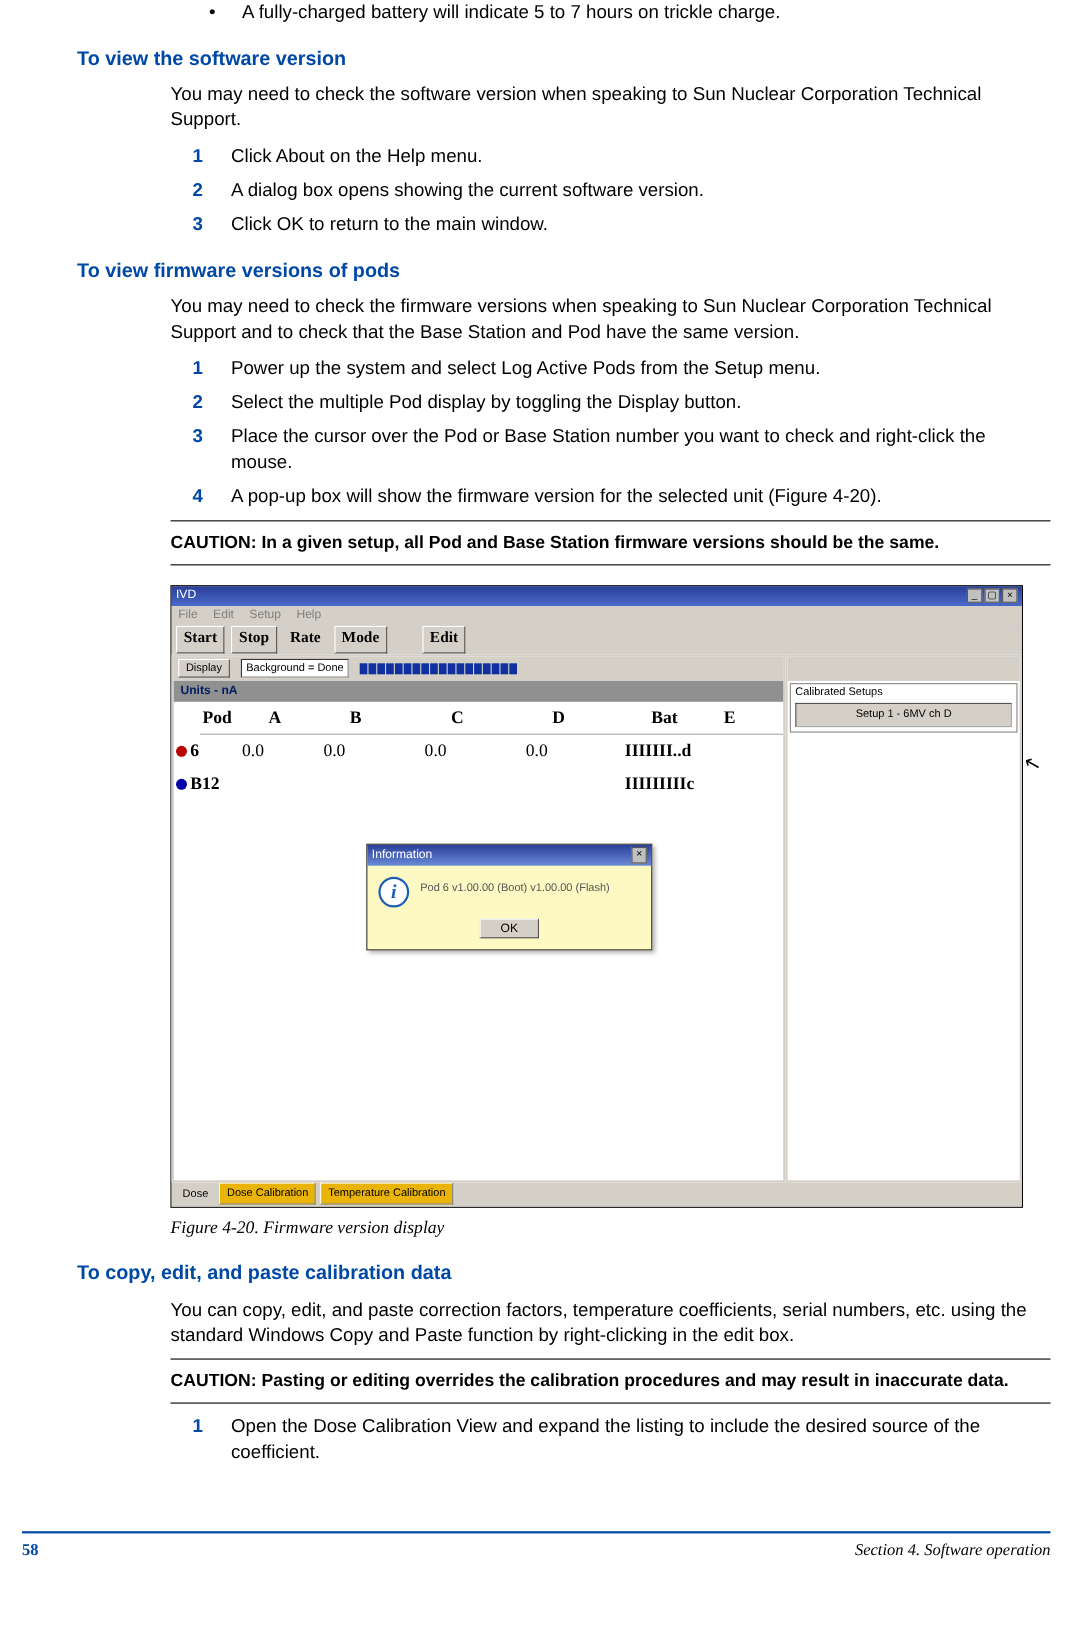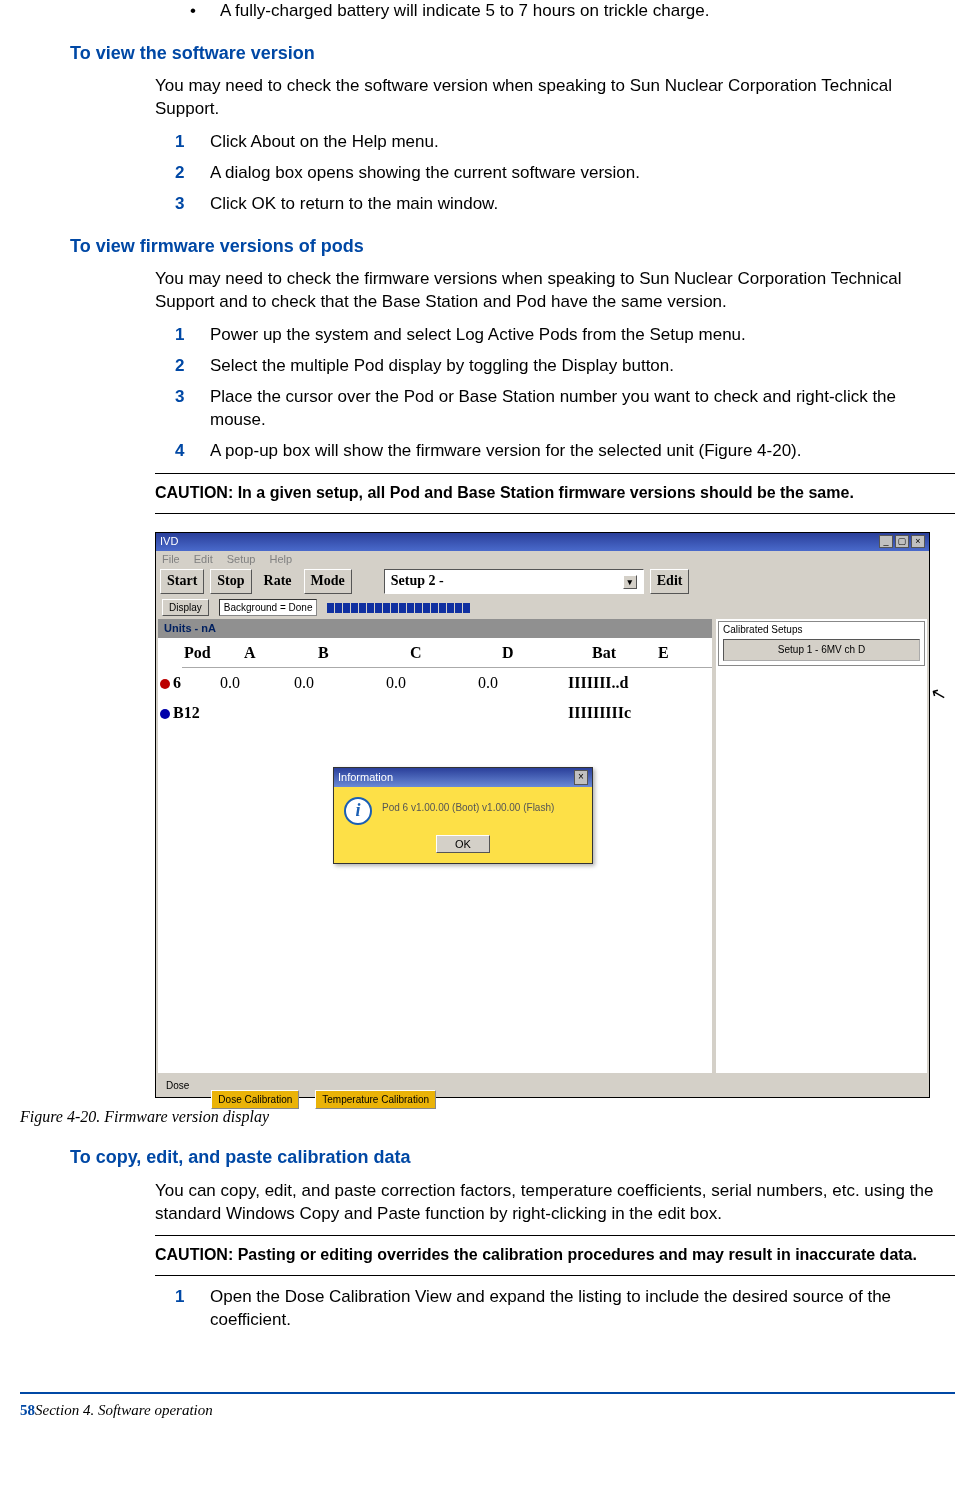--- a/index.html
+++ b/index.html
@@ -22,21 +22,21 @@
     font-size: 18px;
     margin: 18px 0 10px 50px;
   }
   .bodytext { margin: 0 0 10px 135px; }
   .numrow { display: flex; margin-left: 155px; margin-bottom: 8px; }
   .numrow .num { width: 35px; flex: 0 0 35px; color: #0048a5; font-weight: bold; }
   .numrow .txt { flex: 1; }
   .caution-block { margin: 10px 0 10px 135px; border-top: 1.5px solid #000; border-bottom: 1.5px solid #000; padding: 8px 0; }
   .caution-block .label { font-family: Arial, sans-serif; font-weight: bold; font-size: 16px; }
   .figwrap { margin: 18px 0 8px 135px; }
-  .figcap { font-style: italic; font-family: Georgia, serif; font-size: 16px; margin-bottom: 18px; }
+  .figcap { font-style: italic; font-family: Georgia, serif; font-size: 16px; margin-left: 135px; margin-bottom: 18px; }
 
   
   .sshot { width: 775px; border: 1px solid #000; background: #c0c0c0; font-family: Tahoma, Arial, sans-serif; font-size: 11px; }
   .titlebar { background: linear-gradient(#2a3f9a,#4a6acb); color:#fff; height:18px; display:flex; align-items:center; padding:0 4px; font-size:11px; justify-content: space-between; }
   .titlebar .winbtns { display:flex; gap:2px; }
   .titlebar .wb { width:14px; height:13px; background:#c0c0c0; border:1px solid #555; font-size:9px; text-align:center; line-height:11px; color:#000; }
   .menubar { background:#d4d0c8; height:18px; display:flex; align-items:center; padding:0 6px; gap:14px; color:#808080; font-size:11px; }
   .toolbar { background:#d4d0c8; height:26px; display:flex; align-items:center; padding:2px 4px; gap:6px;font-weight:bold; }
   .tb-btn { background:#d4d0c8; border:1px solid; border-color:#fff #555 #555 #fff; padding:2px 6px; font-family: 'Times New Roman', serif; font-size:14px; }
   .tb-btn.nb { border:none; }
@@ -51,34 +51,34 @@
   .blocks { display:flex; gap:1px; }
   .blocks span { width:7px; height:10px; background:#1030a0; }
   .units-strip { background:#909090; color:#002060; font-weight:bold; padding:2px 6px; font-size:11px; }
   .thead { display:flex; font-family:'Times New Roman',serif; font-weight:bold; font-size:16px; border-bottom:1px solid #aaa;margin-left:24px; }
   .thead div { padding:4px 2px; }
   .trow { display:flex; font-family:'Times New Roman',serif; font-size:16px; }
   .trow div { padding:4px 2px; }
   .c-pod { width:60px; } .c-a{width:74px;} .c-b{width:92px;} .c-c{width:92px;} .c-d{width:90px;} .c-bat{width:66px;} .c-e{width:28px;}
   .led-r { display:inline-block; width:10px; height:10px; background:#b00; border-radius:50%; margin-right:3px; vertical-align:middle;}
   .led-b { display:inline-block; width:10px; height:10px; background:#00a; border-radius:50%; margin-right:3px; vertical-align:middle;}
-  .info-dlg { position:absolute; left:175px; top:170px; width:260px; background:#fde047; border:1px solid #333; box-shadow:2px 2px 4px rgba(0,0,0,.3); }
+  .info-dlg { position:absolute; left:175px; top:170px; width:260px; background:#fef9c3; border:1px solid #333; box-shadow:2px 2px 4px rgba(0,0,0,.3); }
   .info-dlg .dlg-tb { background:linear-gradient(#2a3f9a,#6a8ad6); color:#fff; padding:2px 4px; font-size:11px; display:flex; justify-content:space-between; }
   .info-dlg .dlg-body { display:flex; padding:10px; gap:10px; align-items:flex-start; }
   .info-dlg .dlg-btn-row { text-align:center; padding:0 0 10px 0; }
   .info-dlg .okb { background:#d4d0c8; border:1px solid; border-color:#fff #555 #555 #fff; padding:2px 18px; font-size:11px; }
   .info-icon { width:28px; height:28px; border-radius:50%; background:#fff; border:2px solid #1a5fb4; display:flex; align-items:center; justify-content:center; color:#1a5fb4; font-weight:bold; font-family:Georgia; font-size:18px; font-style:italic; }
   .cal-box { border:1px solid #888; margin:2px; }
   .cal-hdr { font-size:10px; padding:1px 4px; color:#000; }
   .cal-item { background:#d4d0c8; border:1px inset #aaa; margin:2px 4px 4px 4px; padding:3px; text-align:center; font-size:10px; }
   .cursor { position:absolute; right:-22px; top:60px; font-size:18px; transform: rotate(-15deg); }
-  .tabs-bottom { background:#d4d0c8; height:22px; display:flex; align-items:flex-start; padding:2px 4px; gap:16px; font-size:10px; }
+  .tabs-bottom { background:#d4d0c8; height:22px; display:flex; align-items:flex-end; padding:2px 4px; gap:4px; font-size:10px; }
   .tab-b { background:#eab308; border:1px solid; border-color:#fff #888 #888 #fff; padding:2px 6px;margin-top:13px; }
 
-  .footer { border-top:2px solid #0048a5; margin-top:60px; padding-top:6px; display:flex; font-style:italic; font-family: Georgia, 'Times New Roman', serif; font-size:15px; }
+  .footer { border-top:2px solid #0048a5; margin-top:60px; padding-top:6px; display:flex; justify-content:space-between; font-style:italic; font-family: Georgia, 'Times New Roman', serif; font-size:15px; }
   .footer .pn { color:#0048a5; font-weight:bold; font-style:normal; }
 </style>
 </head>
 <body>
 
 <div class="bullet-row">
   <div class="dot">•</div>
   <div class="txt">A fully-charged battery will indicate 5 to 7 hours on trickle charge.</div>
 </div>
 
@@ -135,24 +135,20 @@
       <span>Edit</span>
       <span>Setup</span>
       <span>Help</span>
     </div>
     <div class="toolbar">
       <span class="tb-btn">Start</span>
       <span class="tb-btn">Stop</span>
       <span class="tb-btn nb">Rate</span>
       <span class="tb-btn">Mode</span>
       <span style="width:20px"></span>
-      <span class="combo">
-        <span>Setup 2 -</span>
-        <span class="arrow">▾</span>
-      </span>
       <span class="tb-btn">Edit</span>
     </div>
     <div class="workrow">
       <div class="leftp">
         <div class="disp-strip">
           <span class="mini-btn">Display</span>
           <span class="mini-field">Background = Done</span>
           <span class="blocks">
               <span></span>
               <span></span>

